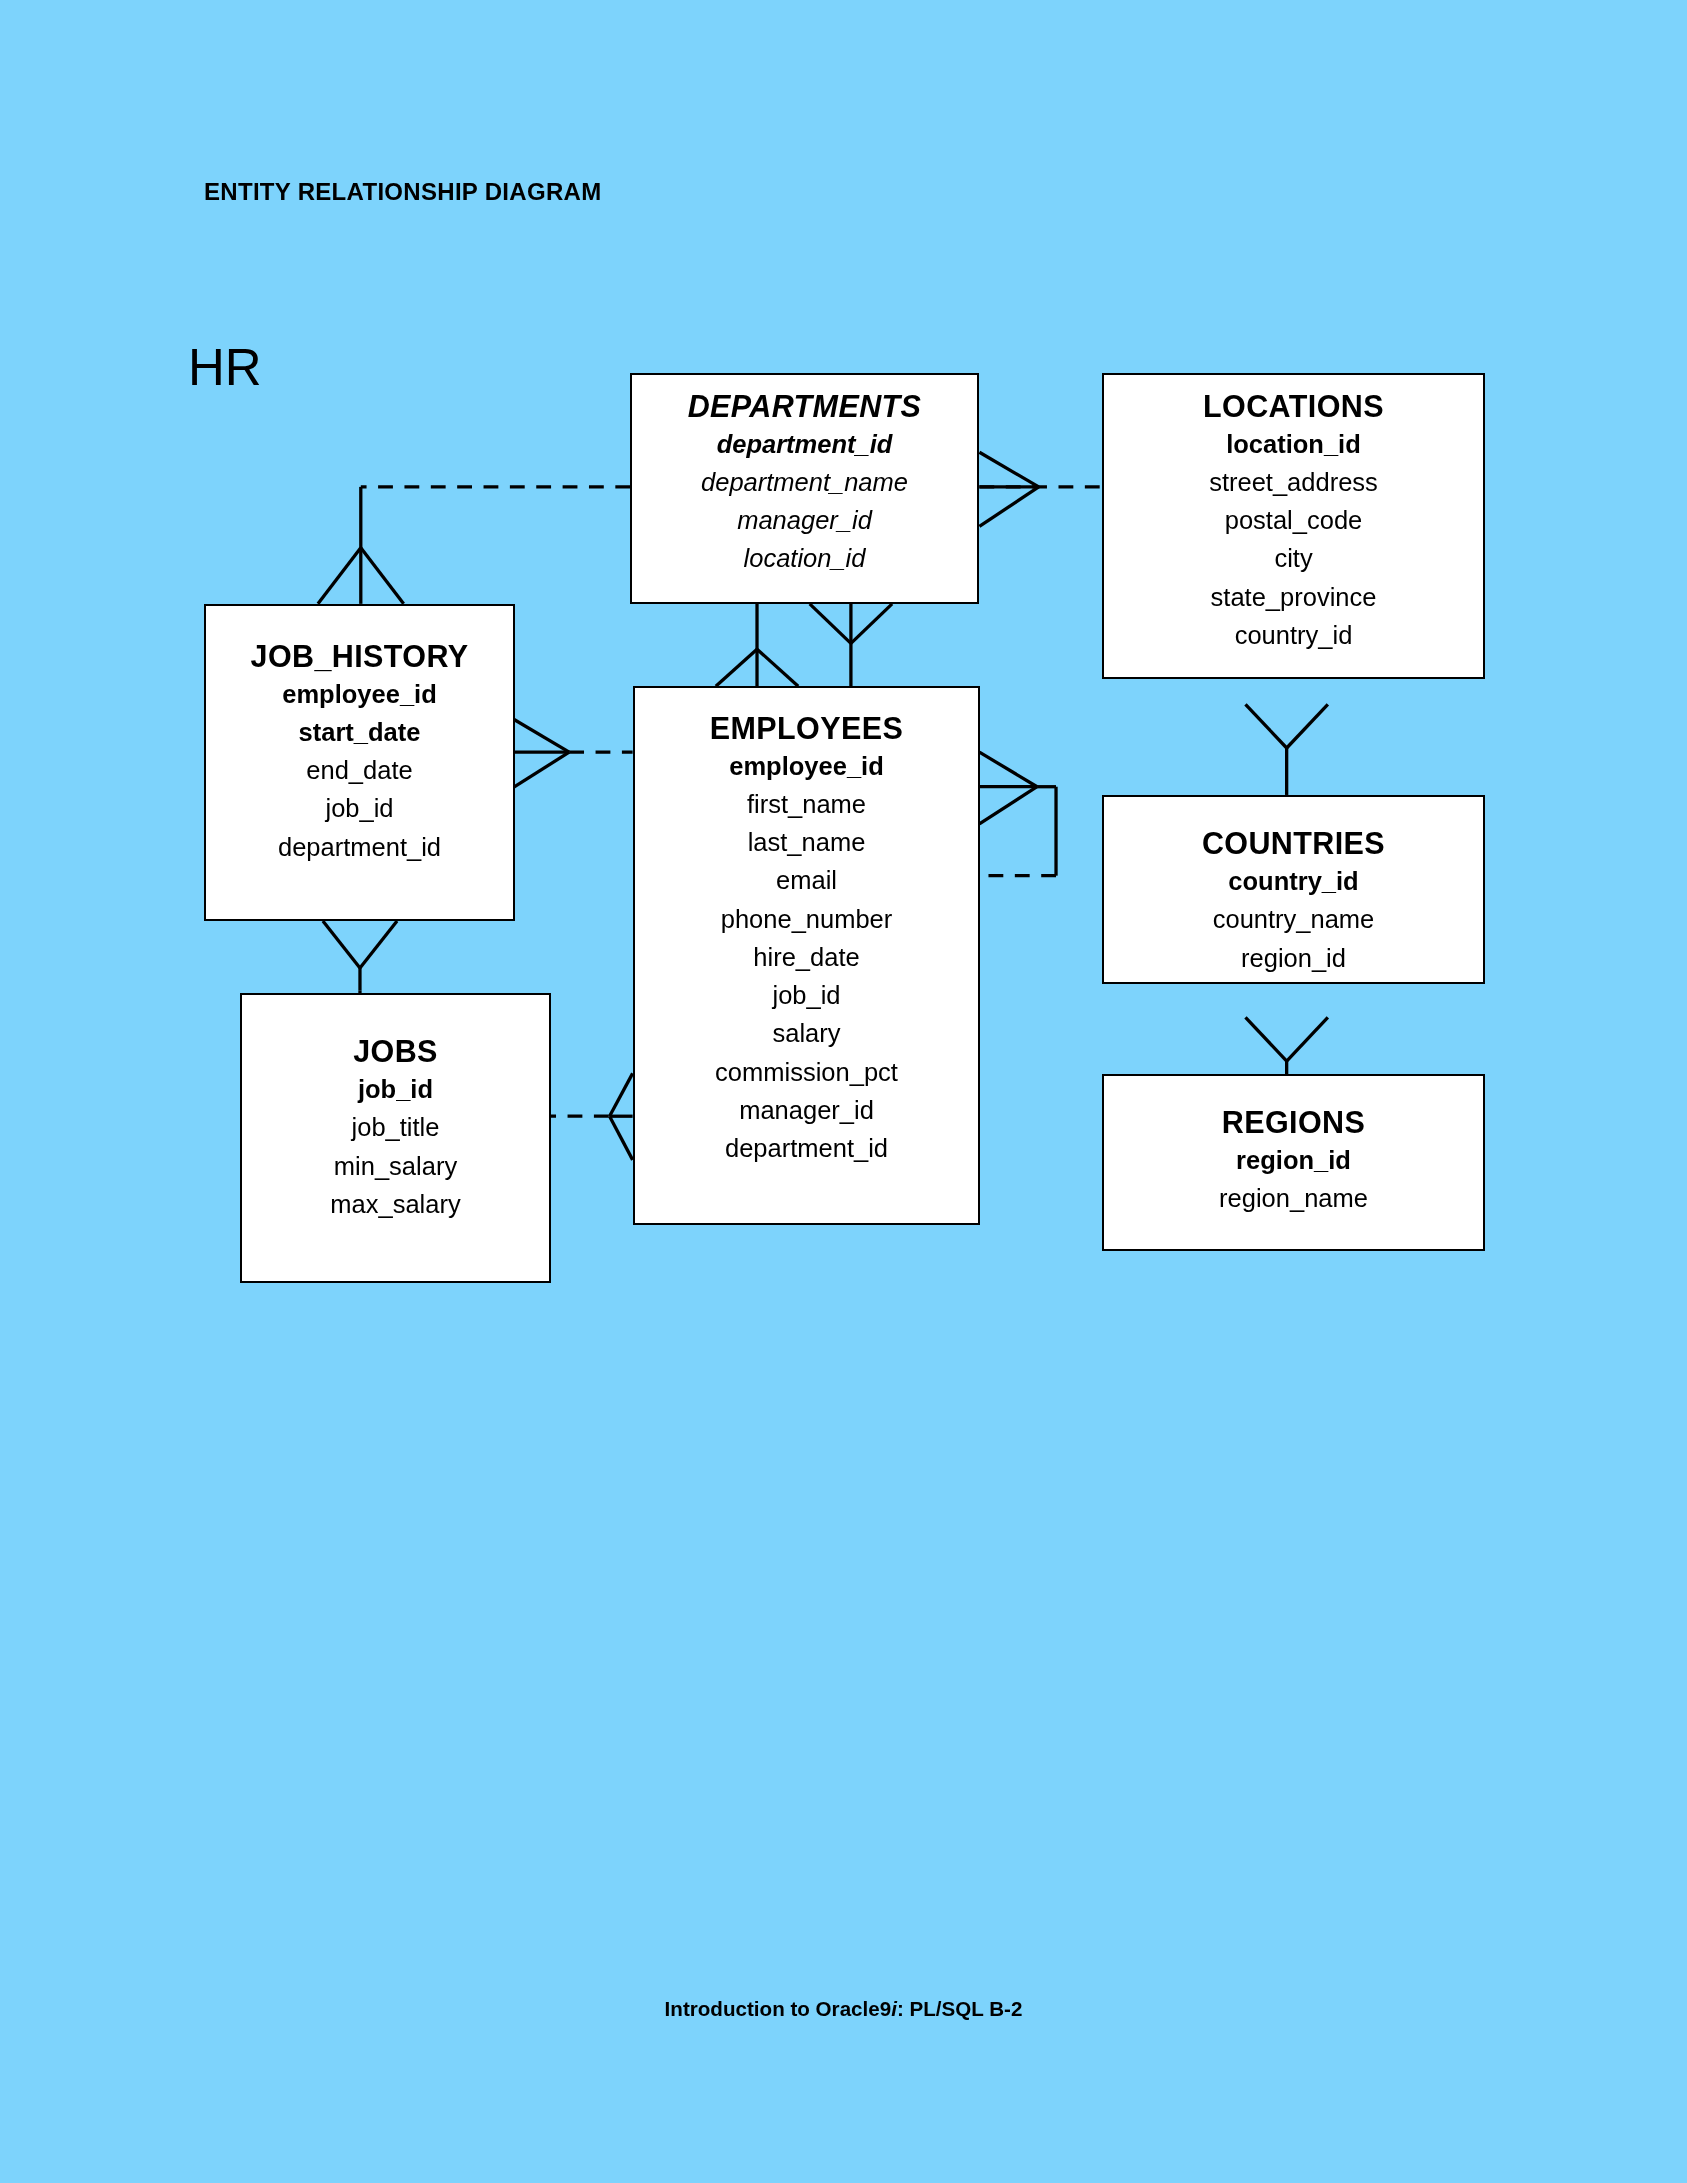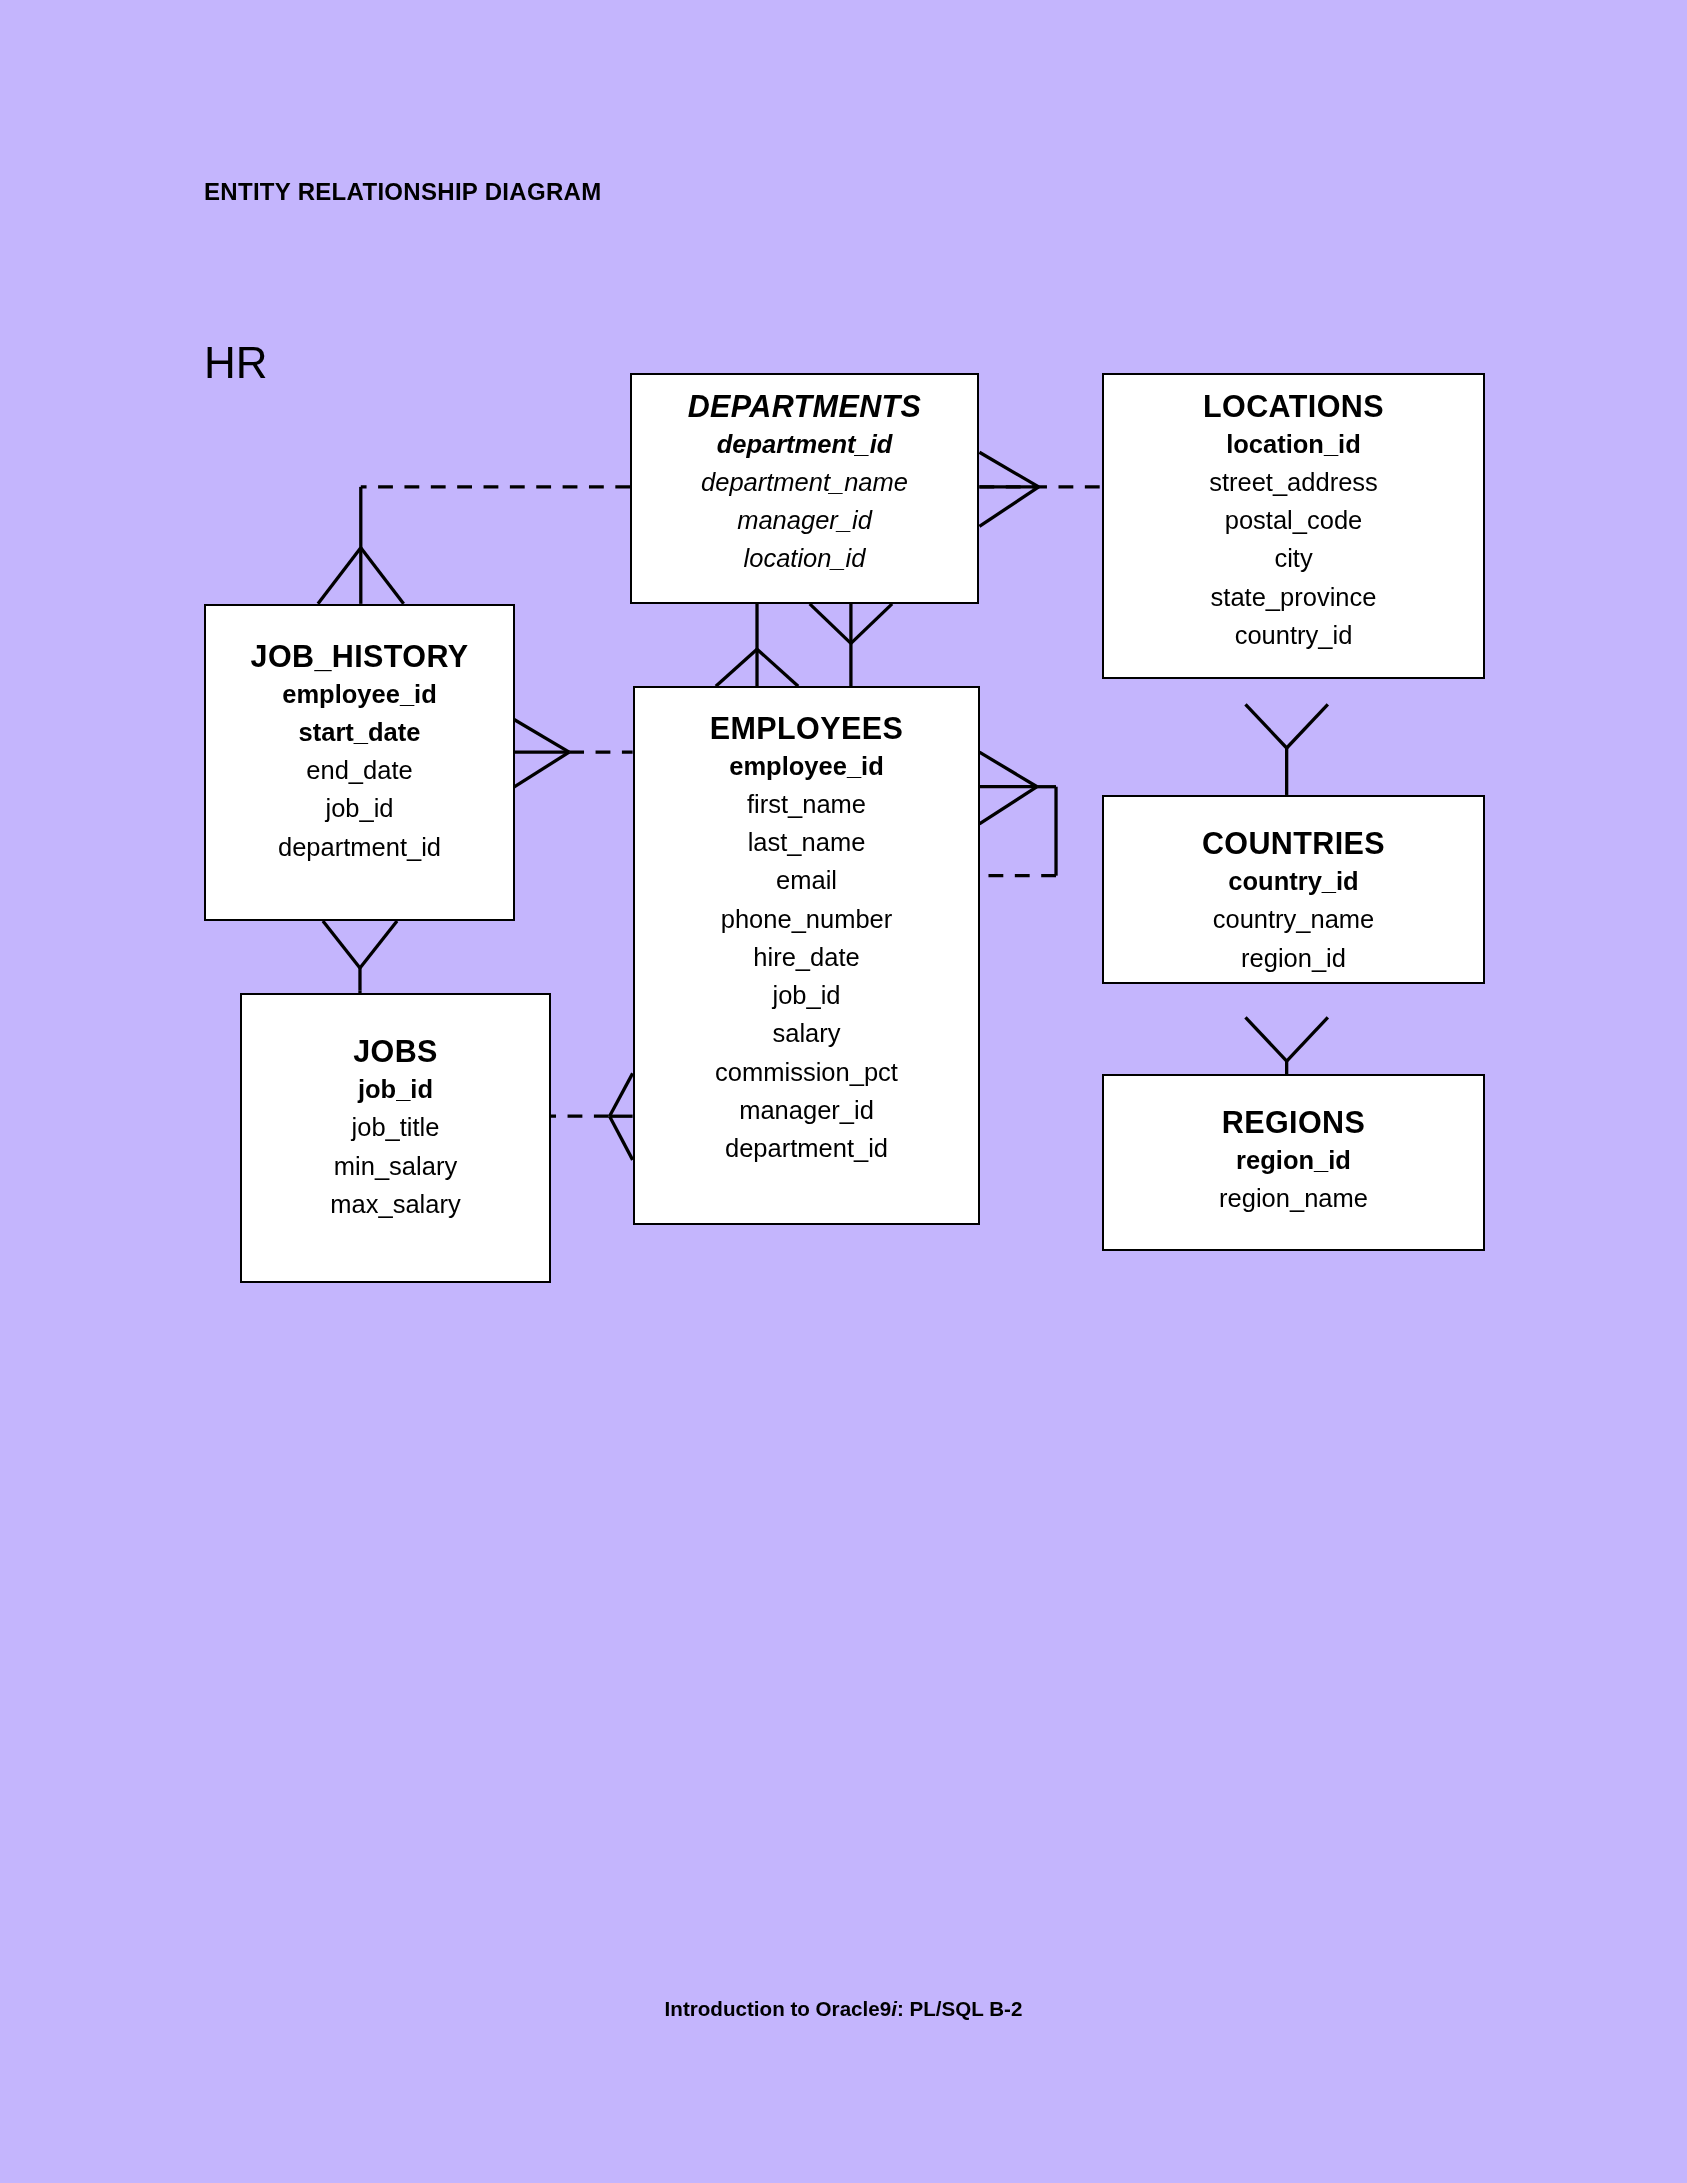--- a/index.html
+++ b/index.html
@@ -8,38 +8,38 @@
     background: #ffffff;
   }
   body {
     font-family: "Liberation Sans", sans-serif;
     color: #000000;
   }
   #page {
     position: relative;
     width: 1687px;
     height: 2183px;
-    background: #c4b5fd;
+    background: #7dd3fc;
     overflow: hidden;
   }
   
   #doc-title {
     position: absolute;
     left: 204px;
     top: 178px;
     font-size: 24px;
     font-weight: bold;
     letter-spacing: 0.3px;
     white-space: nowrap;
   }
   #schema-label {
     position: absolute;
-    left: 204px;
+    left: 188px;
     top: 338px;
-    font-size: 44px;
+    font-size: 51px;
     font-weight: normal;
     letter-spacing: 0px;
     white-space: nowrap;
     text-align: center;
   }
   
   #doc-footer {
     position: absolute;
     left: 0;
     top: 1997px;

